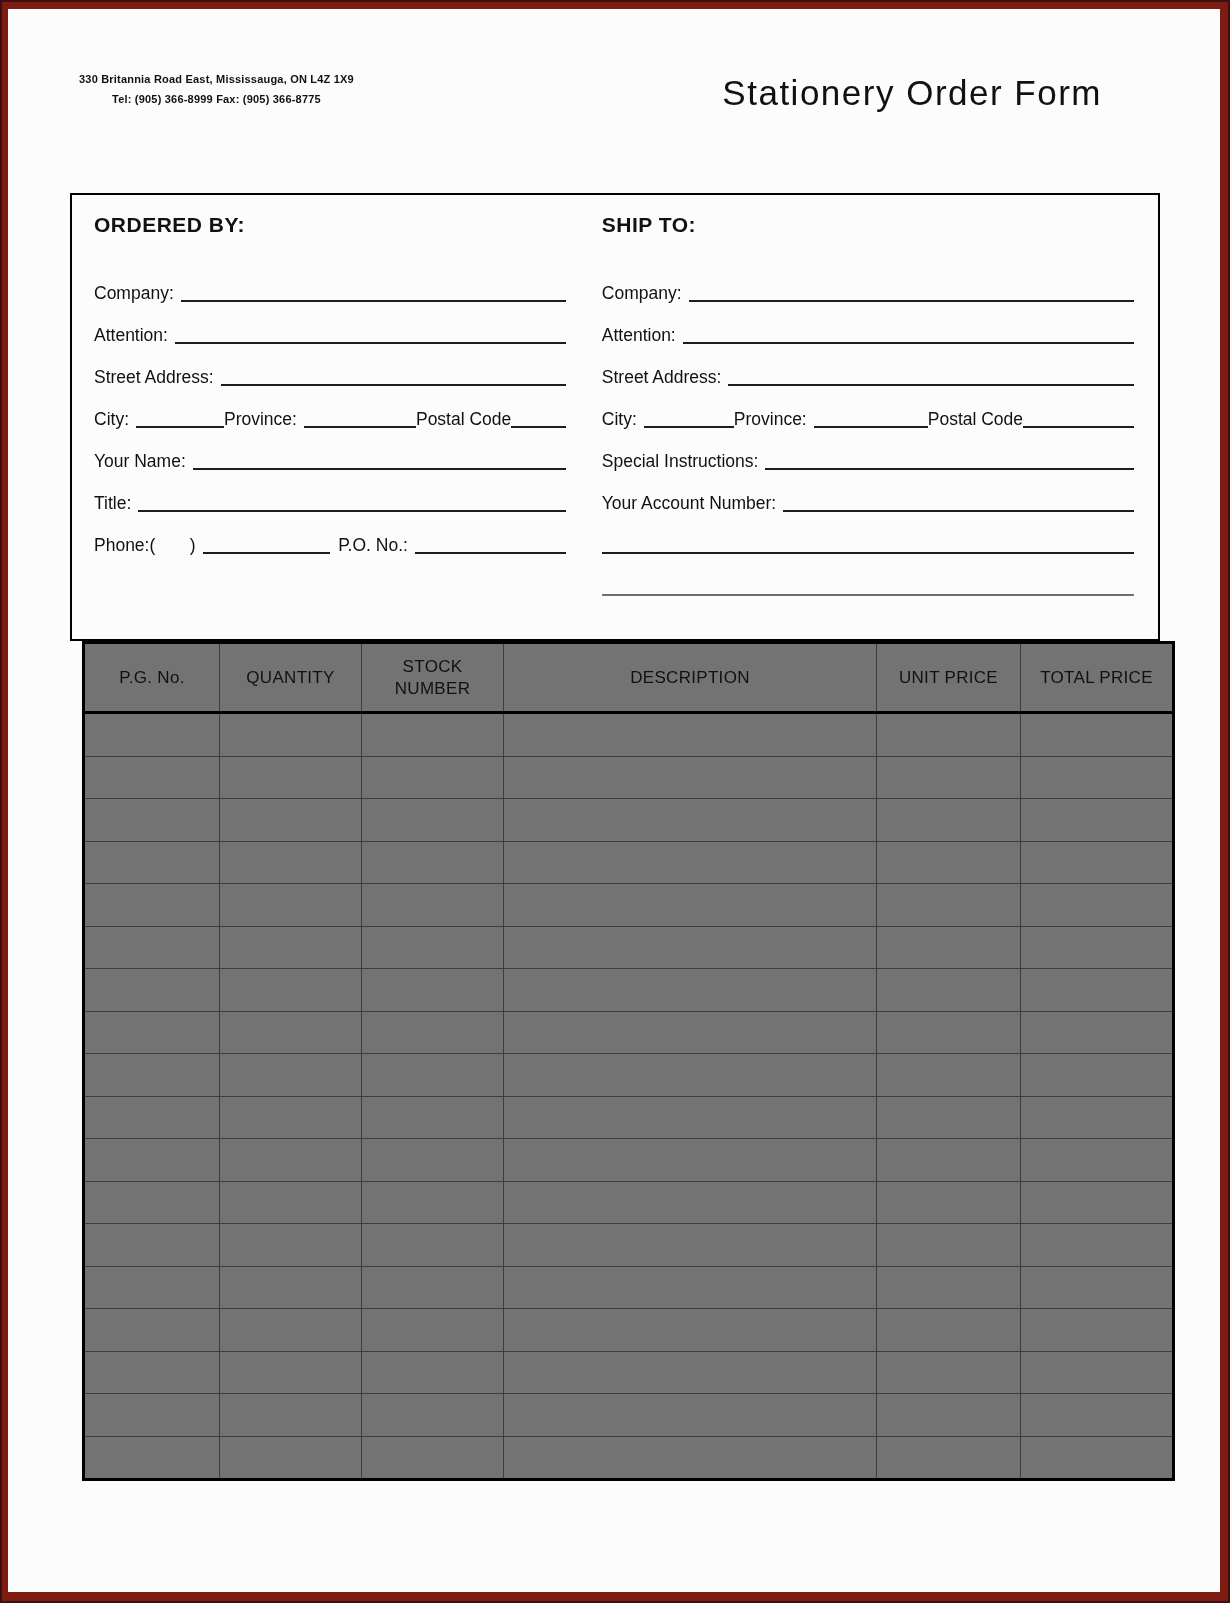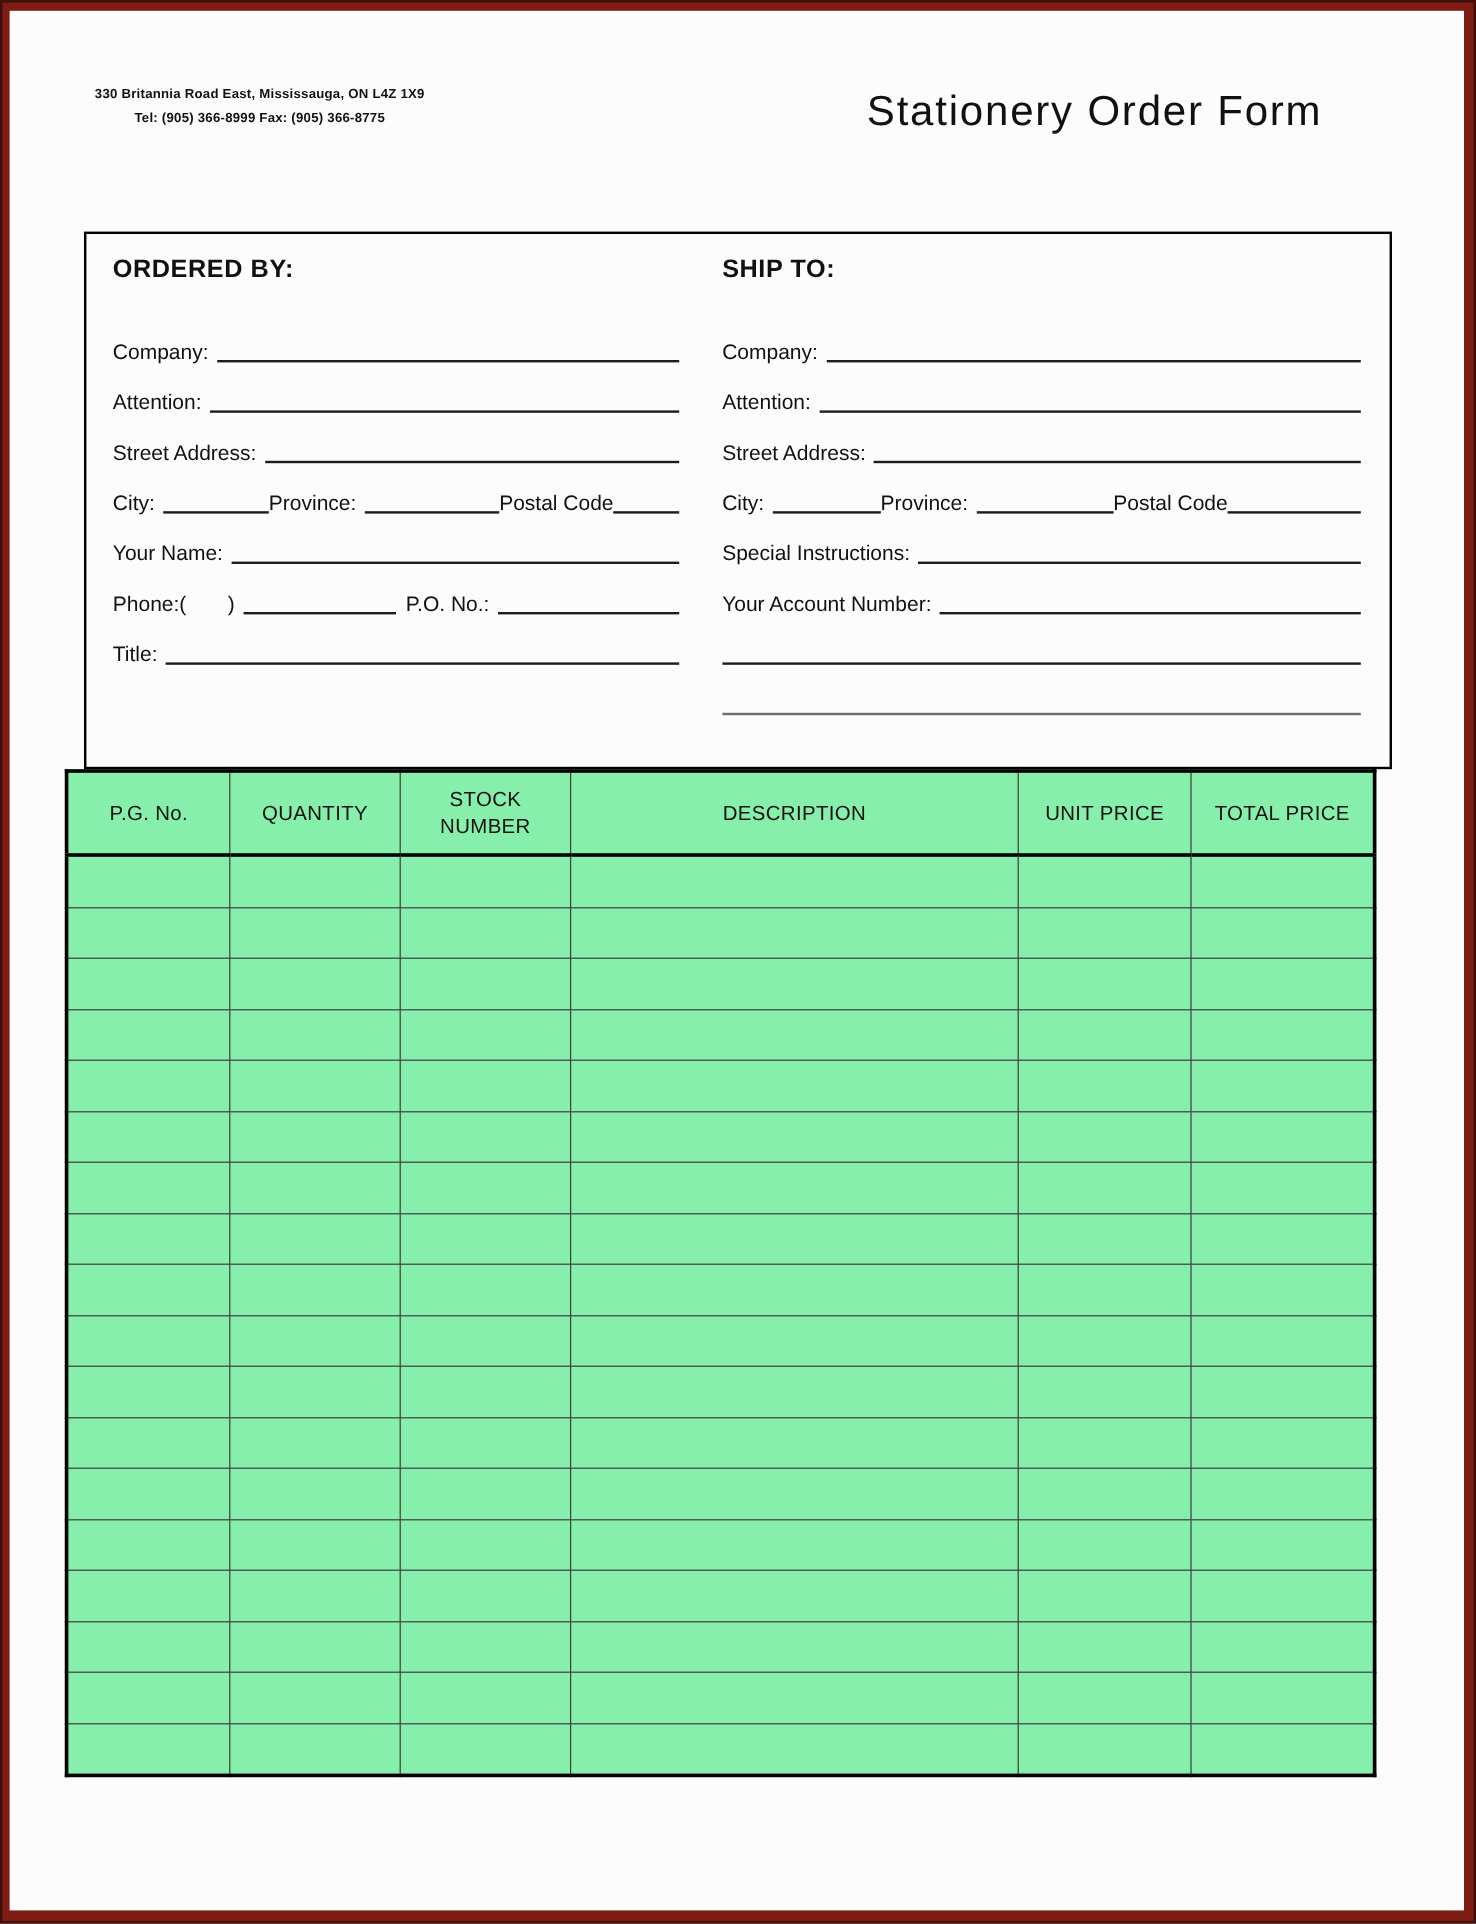--- a/index.html
+++ b/index.html
@@ -56,24 +56,24 @@
     border-bottom:2px solid #1d1d1d;
     align-self:flex-end;margin-bottom:3px;
   }
   .grow{flex:1 1 auto;}
   .ml{margin-left:7px;}
   .sp{display:inline-block;width:36px;}
   .gap{display:inline-block;width:9px;}
   .line-grey{border-bottom-color:#6e6e6e;}
   
   .order-table{
-    position:absolute;left:46px;top:632px;
+    position:absolute;left:74px;top:632px;
     width:1090px;
     border-collapse:collapse;table-layout:fixed;
-    background:#86efac;
+    background:#737373;
   }
   .order-table th,.order-table td{
     border:1.5px solid #3d3d3d;
     padding:0;
   }
   .order-table{border:3px solid #000;}
   .order-table thead th{
     height:67px;
     border-bottom:3px solid #000;
     font-size:17px;font-weight:normal;
@@ -118,31 +118,31 @@
           <span class="lbl">Province:</span>
           <span class="line ml" style="width:112px"></span>
           <span class="lbl">Postal Code</span>
           <span class="line grow"></span>
         </div>
         <div class="frow">
           <span class="lbl">Your Name:</span>
           <span class="line grow ml"></span>
         </div>
         <div class="frow">
+          <span class="lbl">Title:</span>
+          <span class="line grow ml"></span>
+        </div>
+        <div class="frow">
           <span class="lbl">Phone:(</span>
           <span class="sp"></span>
           <span class="lbl">)</span>
           <span class="line ml" style="width:133px"></span>
           <span class="gap"></span>
           <span class="lbl">P.O. No.:</span>
           <span class="line ml" style="width:158px"></span>
-        </div>
-        <div class="frow">
-          <span class="lbl">Title:</span>
-          <span class="line grow ml"></span>
         </div>
       </div>
 
       <div class="info-col col-right">
         <h3 class="section-title">SHIP TO:</h3>
 
         <div class="frow">
           <span class="lbl">Company:</span>
           <span class="line grow ml"></span>
         </div>

